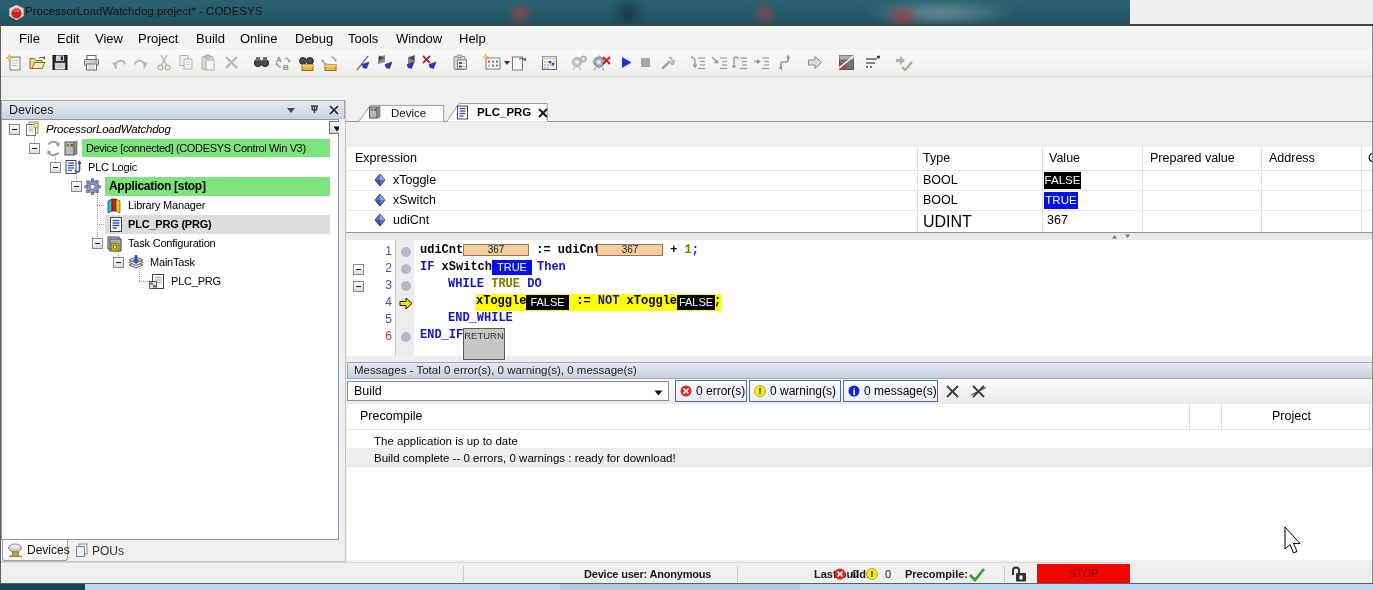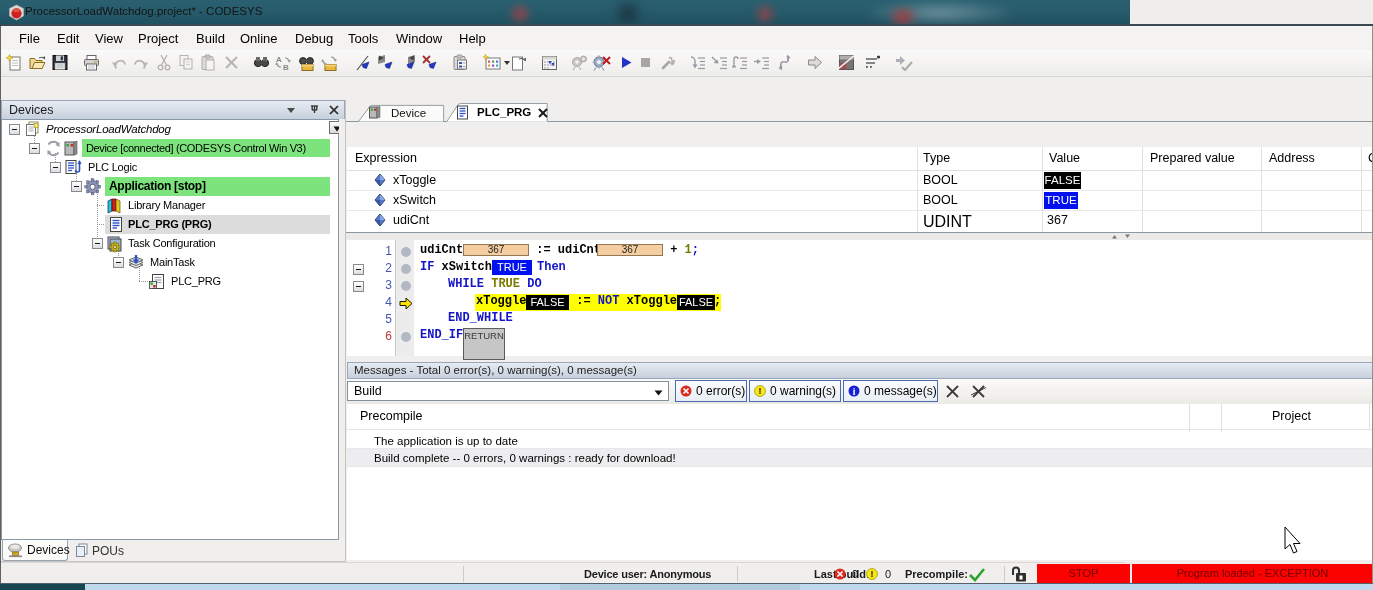--- a/index.html
+++ b/index.html
@@ -763,21 +763,20 @@
   <div class="abs" style="left:905px;top:5px;font-size:11px;font-weight:bold;color:#1a1a1a;">Precompile:</div>
   <svg class="abs" style="left:968px;top:4px;" width="18" height="15" viewBox="0 0 18 15">
       <path d="M2,8 L7,13 L16,2" fill="none" stroke="#2ca32c" stroke-width="2.6"></path>
     </svg>
   <svg class="abs" style="left:1010px;top:3px;" width="19" height="17" viewBox="0 0 19 17">
     <rect x="6" y="7" width="10" height="8.5" rx="1" fill="#2e2e2e"></rect>
     <path d="M3,9 V4.5 a3,3 0 0 1 6,0 V7" fill="none" stroke="#2e2e2e" stroke-width="2"></path>
     <rect x="9.5" y="9.5" width="3" height="4" fill="#fff"></rect>
   </svg>
   <div class="abs" style="left:1037px;top:1px;width:93px;height:19px;background:#fb0200;color:#720000;font-size:11px;text-align:center;line-height:19px;">STOP</div>
-  <div class="abs" style="left:1132px;top:1px;width:241px;height:19px;background:#fb0200;color:#720000;font-size:11px;text-align:center;line-height:19px;">Program loaded - EXCEPTION</div>
 </div>
 
 <div class="abs" style="left:0;top:584px;width:1373px;height:6px;background:#bed9ee;">
   <div class="abs" style="left:0;top:0;width:85px;height:6px;background:#174653;"></div>
   <div class="abs" style="left:560px;top:0;width:240px;height:6px;background:#b3cbde;"></div>
 </div>
 
 <div class="abs" style="left:0;top:26px;width:1px;height:558px;background:#606060;"></div>
 <div class="abs" style="left:1372px;top:26px;width:1px;height:558px;background:#8f8f8f;"></div>
 <div class="abs" style="left:0;top:583px;width:1373px;height:1px;background:#55606a;"></div>

